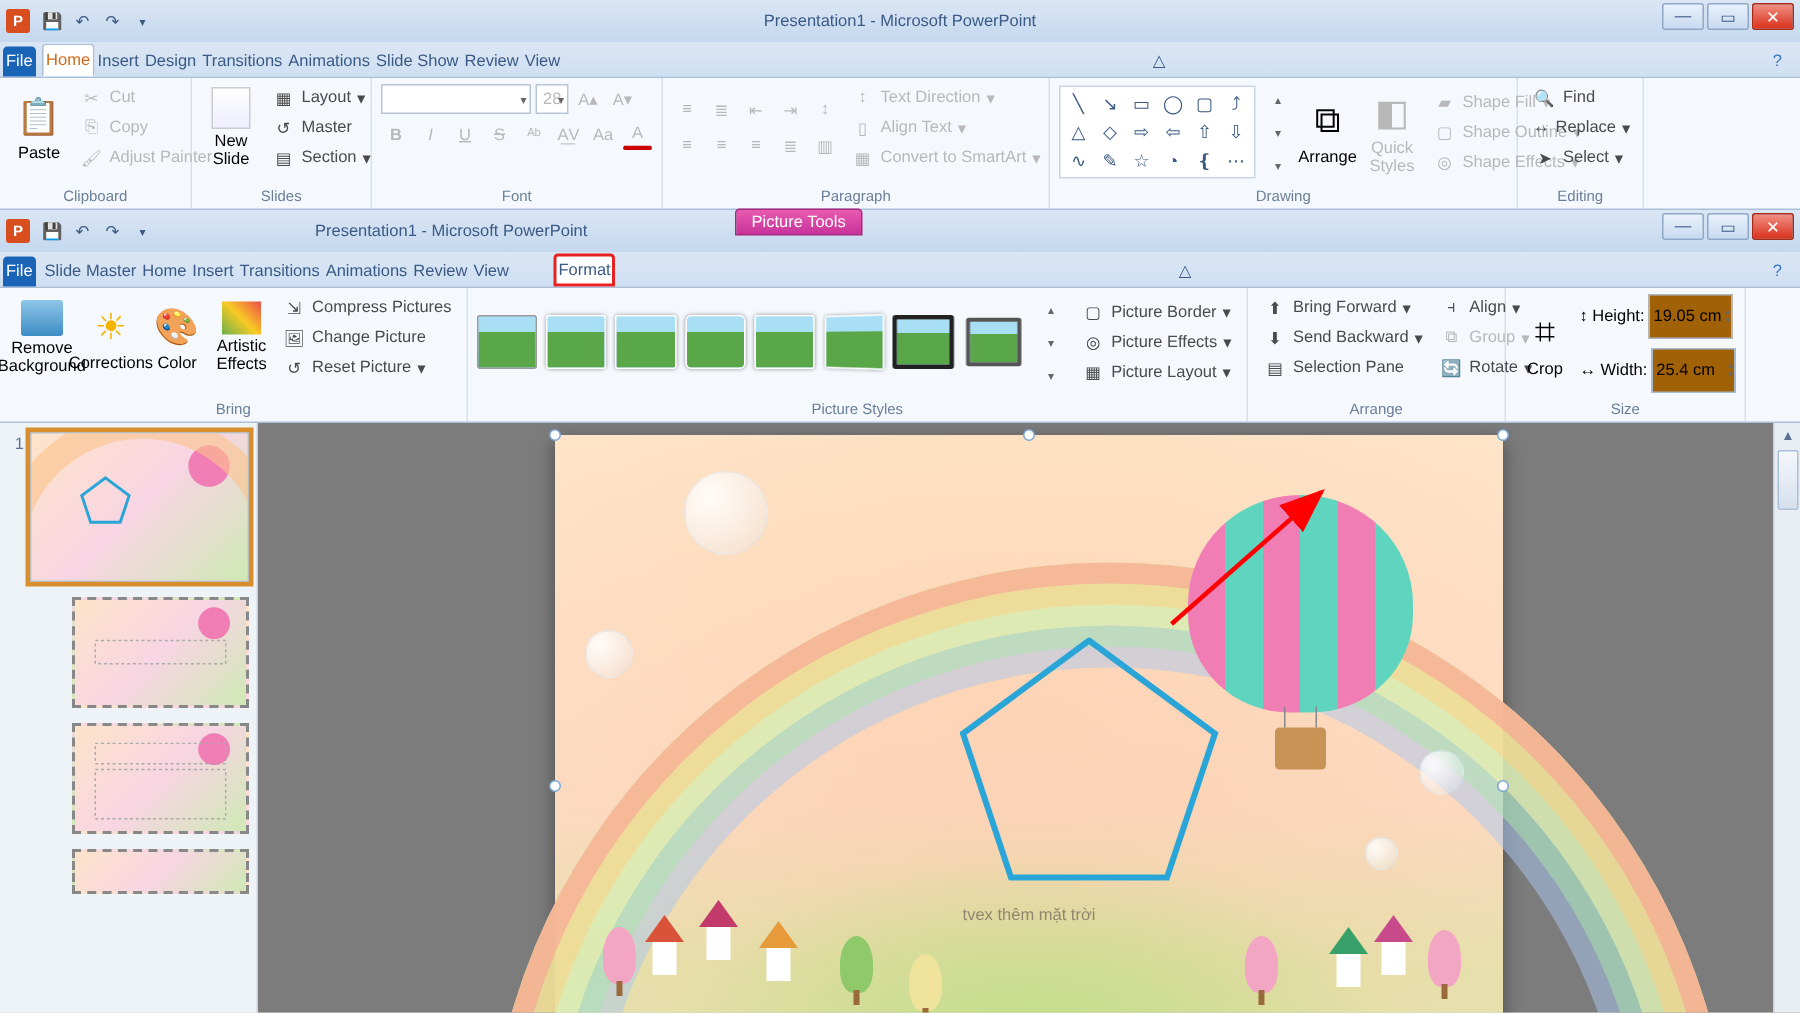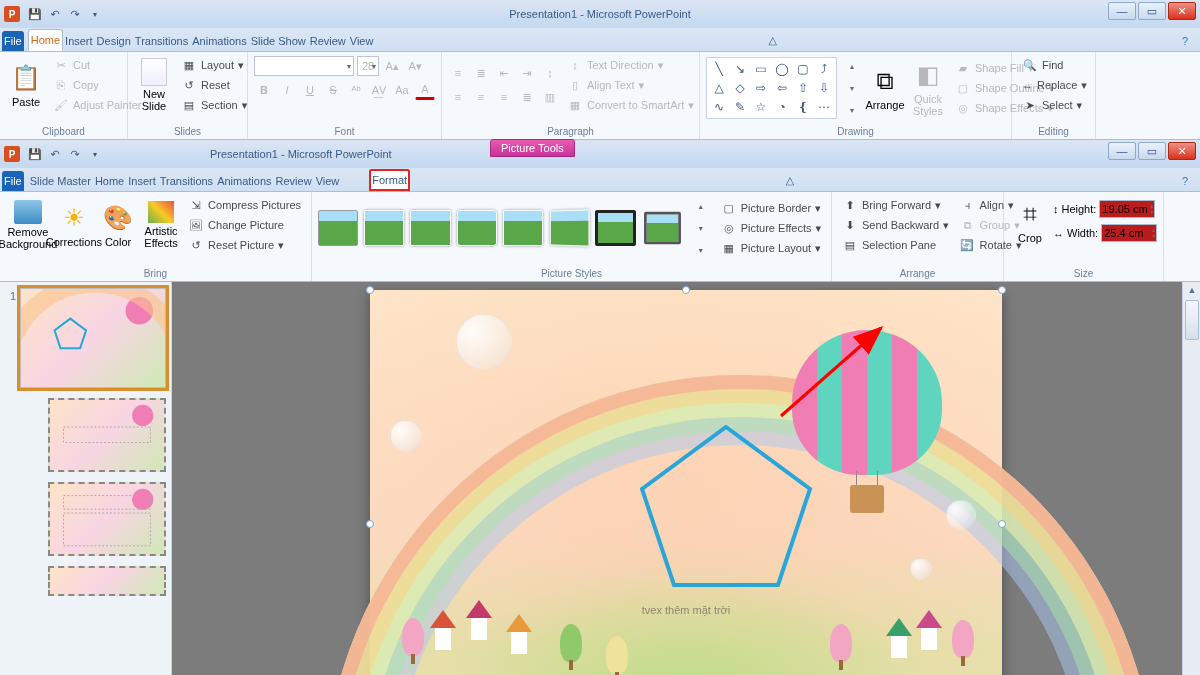--- a/index.html
+++ b/index.html
@@ -46,21 +46,21 @@
 .contexttab { position:absolute; top:-1px; left:490px; background:linear-gradient(#e95bb0,#c8339a); color:#fff; padding:2px 10px; border-radius:3px 3px 0 0; font-size:11px; border:1px solid #a82880;}
 .ribbontabs2 .tab.format{ outline:2px solid #e62222; outline-offset:-2px; color:#3a5a85; background:#fff; border:1px solid #a9bfd8; border-bottom-color:#fff;}
 
 .picsty{ width:48px;height:36px; background:linear-gradient(#7fc2e8,#3a8fcb); border-radius:2px; cursor:pointer; position:relative; overflow:hidden;}
 .picsty::before{content:"";position:absolute;inset:0;background:linear-gradient(180deg,#a9dff4 30%,#5aa74a 30%);}
 .picsty.s1{border:1px solid #999;}
 .picsty.s2{border:1px solid #fff; box-shadow:0 0 3px rgba(0,0,0,0.4);}
 .picsty.s7{border:3px solid #222;}
 .picsty.s8{border:3px solid #555; transform:scale(0.9);}
 
-.spin{ width:56px; height:18px; border:1px solid #aab9cc; background:#b91c1c; display:inline-flex; align-items:center; padding:0 2px; position:relative;}
+.spin{ width:56px; height:18px; border:1px solid #aab9cc; background:#a16207; display:inline-flex; align-items:center; padding:14px 2px; position:relative;}
 .spin::after{content:"▴\A▾"; white-space:pre; position:absolute; right:1px; font-size:6px; line-height:6px; color:#666;}
 
 
 .editing { display:flex; height: 450px; background:#fff;}
 .thumbs { width:172px; background:#eef3f8; border-right:1px solid #c6d3e2; overflow-y:auto; padding:6px 0 6px 4px;}
 .thumb-item{ display:flex; gap:4px; margin-bottom:10px;}
 .thumb-item .num{ width:12px; color:#5a7094; text-align:right; padding-top:2px;}
 .thumb{ width:146px; height:100px; background:linear-gradient(135deg,#fde4c9,#f8d5e3,#cfe9b5); border:1px solid #bcbcbc; position:relative; cursor:pointer;}
 .thumb.sel{ outline:3px solid #d98e2d;}
 .thumb svg{position:absolute;inset:0;}
@@ -171,21 +171,21 @@
       <div class="grow">
         <div class="bigbtn">
             <span class="icn" style="background:linear-gradient(#fff,#eef);border:1px solid #ccc;width:26px;height:28px"></span>
             <span style="white-space:pre;text-align:center">New
 Slide</span>
           </div>
         <div class="gcol">
           <div class="smbtn"><span class="si">▦</span><span>Layout</span> ▾</div>
           <div class="smbtn">
               <span class="si">↺</span>
-              <span>Reset</span>
+              <span>Master</span>
             </div>
           <div class="smbtn"><span class="si">▤</span><span>Section</span> ▾</div>
         </div>
       </div>
       <div class="gtitle">Slides</div>
     </div>
 
     <div class="rgroup" style="width:194px">
       <div class="gcol" style="gap:4px">
         <div class="grow">

